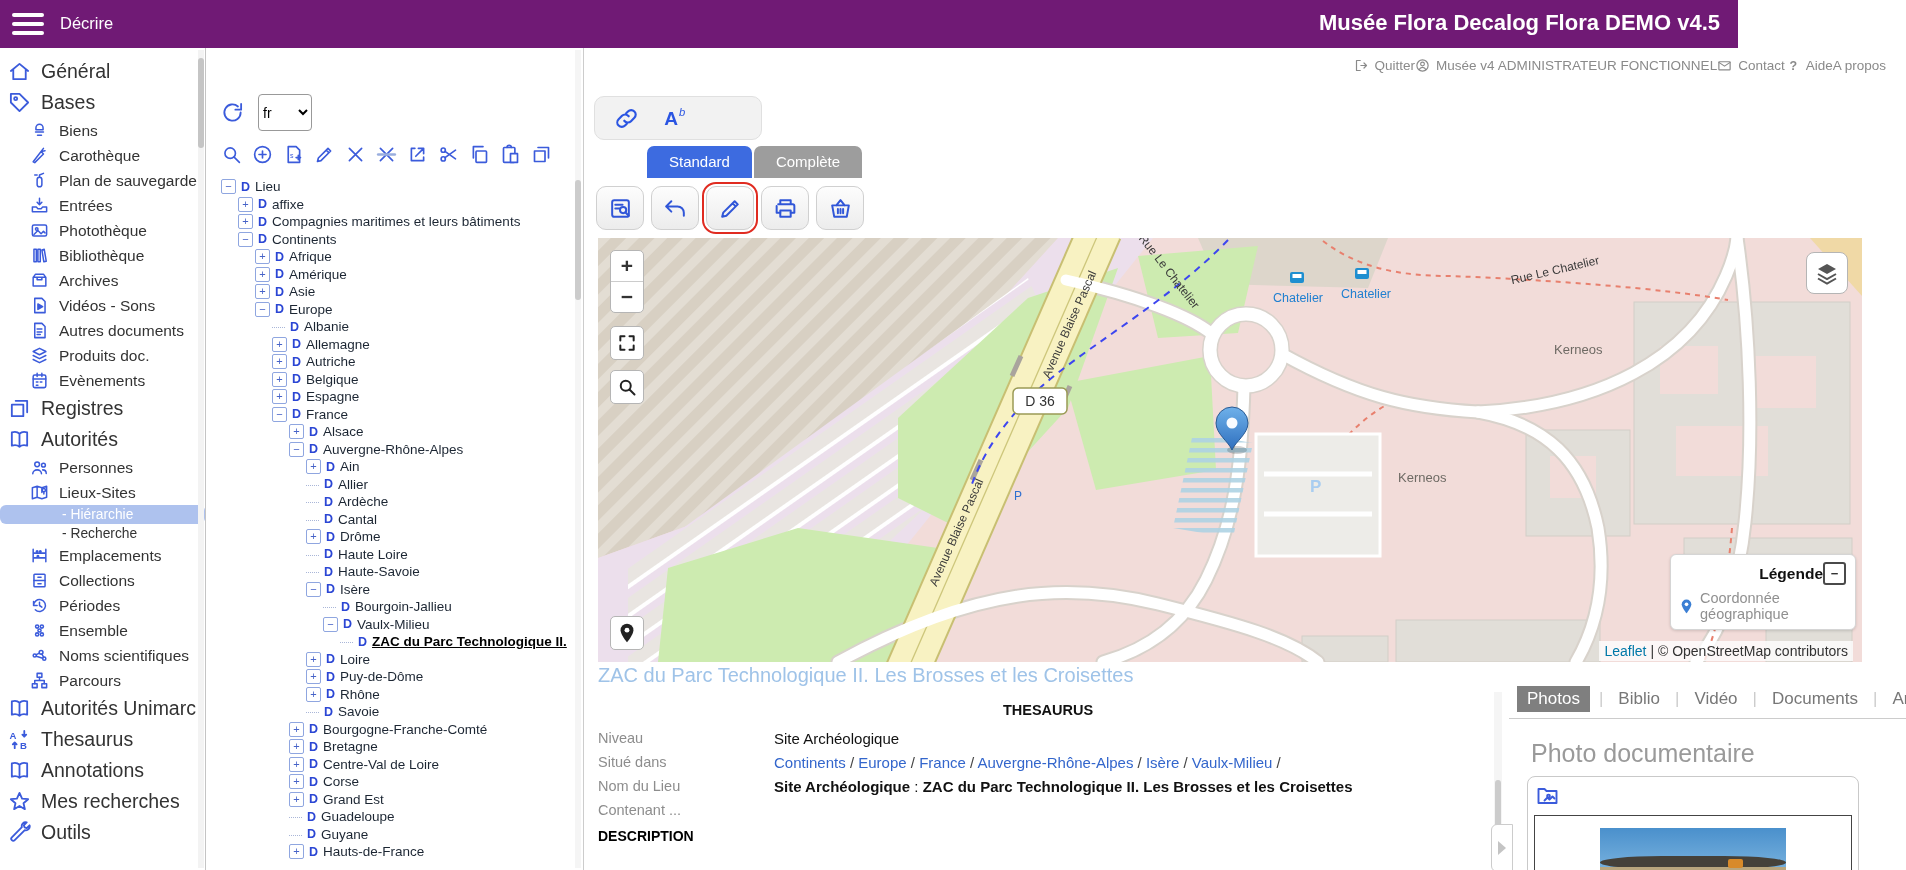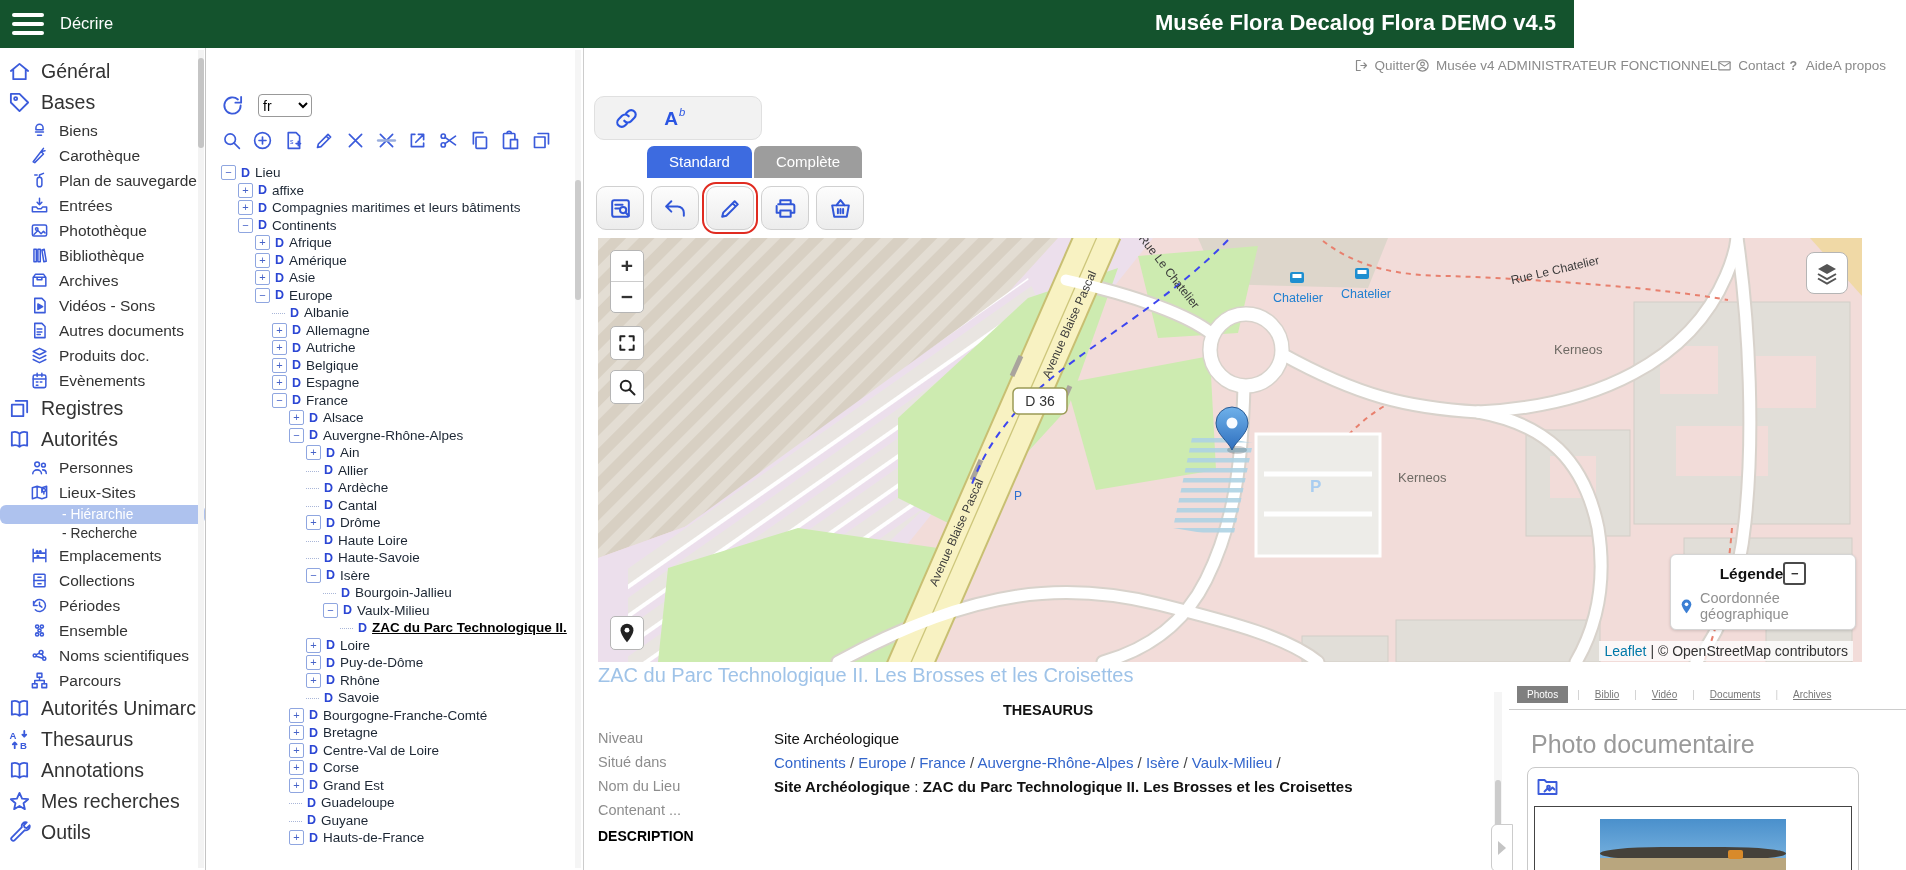--- a/index.html
+++ b/index.html
@@ -2,21 +2,21 @@
 <html><head>
 <meta charset="utf-8">
 <style>
   html,body{margin:0;padding:0;}
   body{width:1906px;height:870px;position:relative;overflow:hidden;background:#fff;
        font-family:"Liberation Sans",sans-serif;color:#222;}
   .icon{display:inline-flex;align-items:center;justify-content:center;flex:none;}
   .icon svg{width:100%;height:100%;display:block;}
 
   
-  #topbar{position:absolute;left:0;top:0;width:1574px;height:48px;background:#14532d;z-index:30;}
+  #topbar{position:absolute;left:0;top:0;width:1738px;height:48px;background:#701a75;z-index:30;}
   #hamburger{position:absolute;left:12px;top:13px;width:32px;height:22px;display:flex;flex-direction:column;justify-content:space-between;cursor:pointer;}
   #hamburger span{height:4px;background:#fff;border-radius:2px;}
   #topbar-label{position:absolute;left:60px;top:14px;color:#fff;font-size:16.5px;}
   #app-title{position:absolute;right:18px;top:10px;color:#fff;font-size:22px;font-weight:bold;}
 
   
   #sidebar{position:absolute;left:0;top:48px;width:206px;height:822px;overflow:hidden;border-right:1px solid #c4c4c4;box-sizing:border-box;padding-top:8px;background:#fff;}
   .sb-item{display:flex;align-items:center;gap:10px;cursor:pointer;white-space:nowrap;}
   .sb-item.lvl0{padding:4px 0 4px 8px;font-size:19.5px;color:#333;}
   .sb-item.lvl0 .icon{width:23px;height:23px;color:#3b5bdb;}
@@ -24,21 +24,21 @@
   .sb-item.lvl1 .icon{width:19px;height:19px;color:#3b5bdb;}
   .sb-item.lvl2{padding:2px 0 2px 62px;font-size:13.8px;color:#333;}
   .sb-item.selected{background:#aec2ee;color:#fff;border-radius:6px;}
   #sb-scrolltrack{position:absolute;left:198px;top:50px;width:6px;height:818px;background:#f3f3f3;z-index:5;}
   #sb-scrollthumb{position:absolute;left:0;top:8px;width:6px;height:90px;background:#c5c5c5;border-radius:3px;}
 
   
   #treepanel{position:absolute;left:207px;top:48px;width:377px;height:822px;overflow:hidden;border-right:1px solid #ccc;box-sizing:border-box;background:#fff;}
   .tp-controls{margin:46px 0 0 14px;display:flex;gap:14px;align-items:center;}
   .tp-refresh{width:23px;height:23px;color:#3b5bdb;cursor:pointer;}
-  .tp-lang{width:54px;height:23px;font-size:14px;border:1px solid #999;border-radius:4px;background:#fff;}
+  .tp-lang{width:54px;height:37px;font-size:14px;border:1px solid #999;border-radius:4px;background:#fff;}
   .tp-icons{margin:13px 0 0 14px;display:flex;gap:10px;}
   .tp-icons .icon{width:21px;height:21px;color:#3b5bdb;cursor:pointer;}
   #tree{margin-top:13px;padding-left:14px;font-size:13.5px;color:#1c2633;}
   .tree-row{height:17.5px;display:flex;align-items:center;white-space:nowrap;cursor:pointer;}
   .tw{display:inline-flex;width:13px;height:13px;margin-right:5px;flex:none;align-items:center;justify-content:center;}
   .tw.box{border:1px solid #8fa6e0;border-radius:2px;color:#4763c8;font-size:11px;line-height:11px;background:#fff;}
   .tw.leafdot{border-bottom:1px dotted #a9b6d8;height:7px;align-self:flex-start;margin-top:2px;}
   .d-ico{color:#2b46d4;font-weight:bold;font-size:12.5px;margin-right:5px;}
   .tree-label.bold{font-weight:bold;color:#000;text-decoration:underline;}
   #tree-scrolltrack{position:absolute;left:368px;top:2px;width:6px;height:818px;background:#f5f5f5;}
@@ -68,21 +68,21 @@
   #ctl-zoom{left:12px;top:12px;width:34px;flex-direction:column;padding:0;}
   #ctl-zoom div{width:100%;height:30px;display:flex;align-items:center;justify-content:center;font-size:21px;font-weight:bold;}
   #ctl-zoom div:first-child{border-bottom:1px solid #ccc;}
   #ctl-fs{left:12px;top:88px;width:34px;height:34px;}
   #ctl-fs .icon, #ctl-search .icon, #ctl-locate .icon{width:20px;height:20px;color:#222;}
   #ctl-search{left:12px;top:132px;width:34px;height:34px;}
   #ctl-locate{left:12px;top:378px;width:34px;height:34px;}
   #ctl-layers{right:14px;top:14px;width:42px;height:42px;border-radius:8px;}
   #ctl-layers .icon{width:24px;height:24px;color:#555;}
   #legend{position:absolute;right:6px;bottom:32px;width:186px;background:#fff;border:1px solid #d5d5d5;border-radius:6px;padding:7px 9px;box-sizing:border-box;z-index:4;box-shadow:0 1px 3px rgba(0,0,0,.15);}
-  #legend .lg-head{display:flex;justify-content:center;align-items:center;}
+  #legend .lg-head{display:flex;justify-content:flex-end;align-items:center;}
   #legend .lg-title{font-weight:bold;font-size:15.5px;color:#111;}
   #legend .lg-min{width:19px;height:19px;border:2px solid #4a4a4a;border-radius:3px;font-size:13px;font-weight:bold;display:flex;align-items:center;justify-content:center;cursor:pointer;color:#333;}
   #legend .lg-item{display:flex;align-items:center;gap:7px;margin-top:5px;color:#909090;font-size:14.5px;}
   #legend .lg-item .icon{width:13px;height:15px;color:#3b7fd4;}
   #attrib{position:absolute;right:9px;bottom:1px;background:rgba(255,255,255,.78);font-size:14px;padding:2px 5px;z-index:4;color:#333;}
   #attrib .lf{color:#0078a8;cursor:pointer;}
 
   
   #record-title{position:absolute;left:598px;top:664px;font-size:20px;color:#9fc3e8;white-space:nowrap;}
   #thes{position:absolute;left:598px;top:702px;width:900px;}
@@ -92,21 +92,21 @@
   .tval{font-size:15px;color:#111;max-width:650px;}
   .tval a{color:#3366cc;text-decoration:none;cursor:pointer;}
   .bsep{color:#444;}
   .nomval b{font-weight:bold;}
   .thes-desc{font-weight:bold;font-size:14px;color:#000;margin-top:10px;}
   #thes-scrolltrack{position:absolute;left:1494px;top:692px;width:8px;height:178px;background:#f5f5f5;}
   #thes-scrollthumb{position:absolute;left:1px;top:88px;width:6px;height:52px;background:#ccc;border-radius:3px;}
 
   
   #media{position:absolute;left:1509px;top:682px;width:397px;height:188px;overflow:hidden;}
-  #media-tabs{display:flex;align-items:center;padding:4px 0 6px 8px;border-bottom:1px solid #ccc;font-size:10px;color:#777;text-decoration:underline;}
+  #media-tabs{display:flex;align-items:center;padding:4px 0 6px 8px;border-bottom:1px solid #ccc;font-size:17px;color:#777;}
   .mtab{cursor:pointer;padding:3px 6px;}
   .mtab.active{background:#7f7f7f;color:#fff;padding:3px 10px;}
   .msep{color:#ccc;margin:0 9px;}
   #media-title{margin:20px 0 0 22px;font-size:25px;color:#9a9a9a;}
   #media-box{margin:8px 0 0 18px;width:332px;border:1px solid #c9c9c9;border-radius:8px;padding:6px;box-sizing:border-box;height:160px;}
   #media-box .folder{width:27px;height:24px;color:#3b5bdb;cursor:pointer;}
   #media-inner{border:1px solid #444;margin-top:4px;height:118px;display:flex;justify-content:center;padding-top:12px;box-sizing:content-box;}
   #photo{width:186px;height:110px;position:relative;background:linear-gradient(180deg,#4a90cc 0%,#7ab3df 40%,#cfe3f2 80%,#d9e6ef 100%);overflow:hidden;cursor:pointer;}
   #photo .hill{position:absolute;left:0;top:28px;width:100%;height:13px;background:#45413a;border-radius:40%/60%;}
   #photo .ground{position:absolute;left:0;top:39px;width:100%;height:71px;background:#b9a67e;}

